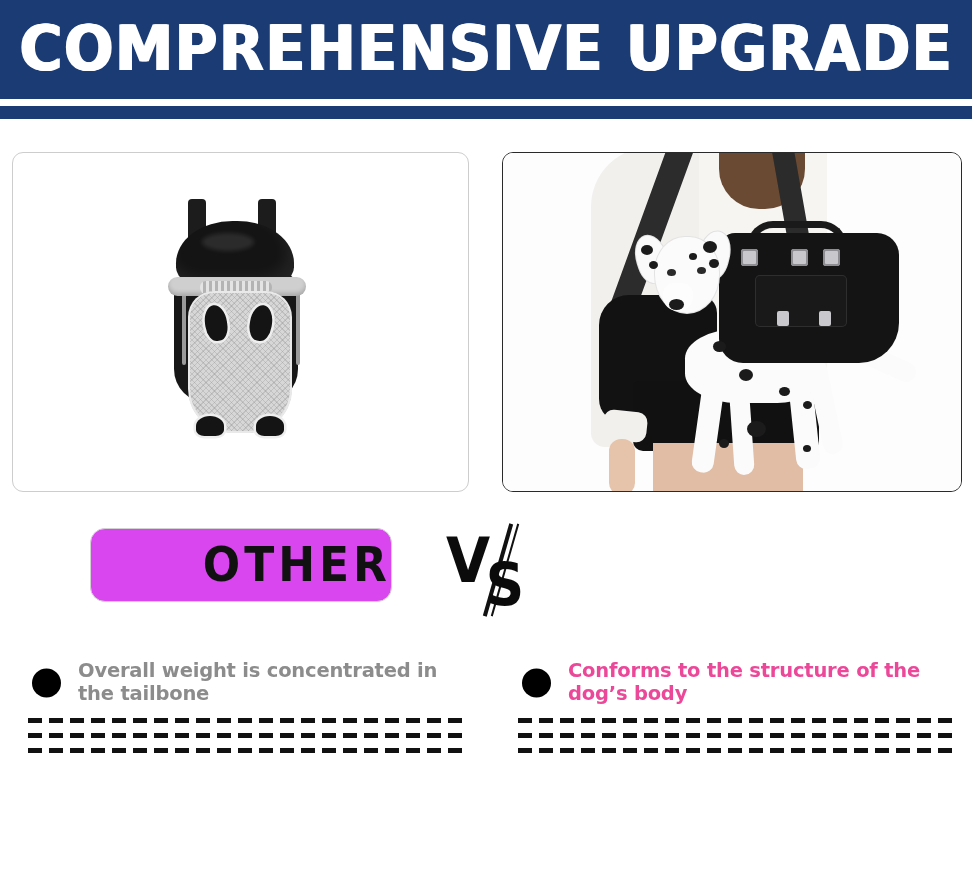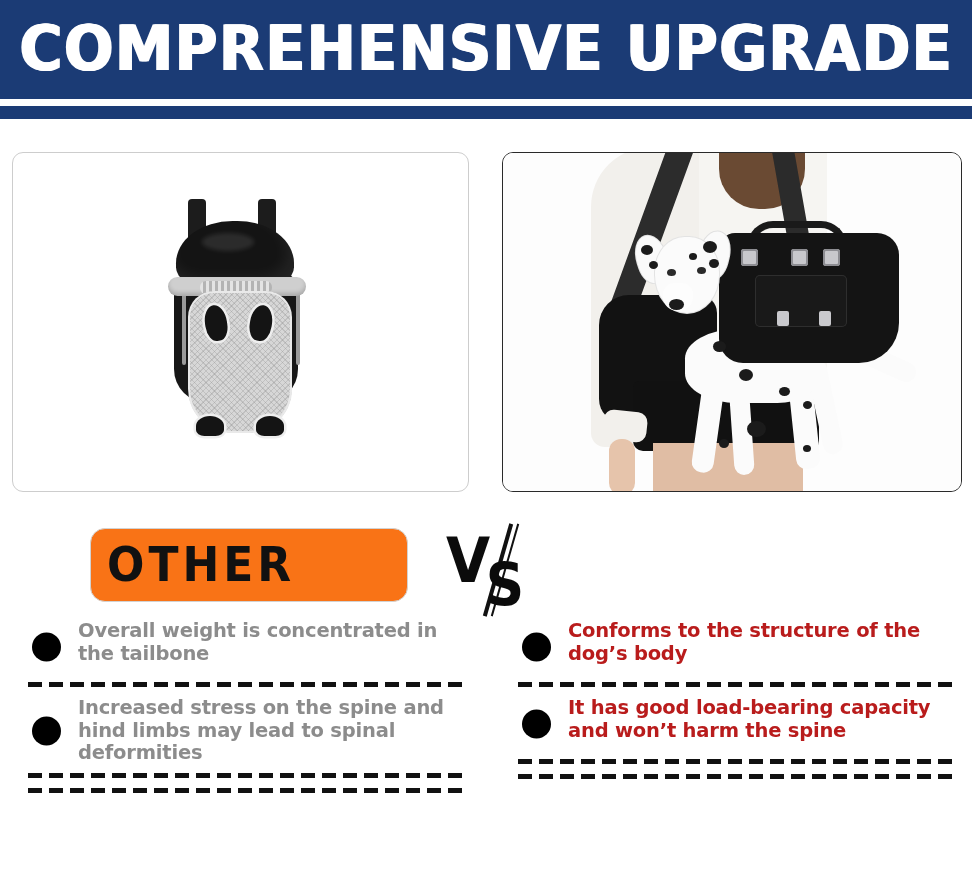--- a/index.html
+++ b/index.html
@@ -449,25 +449,24 @@
     top: 528px;
     width: 972px;
     height: 78px;
   }
   .name-box {
     position: absolute;
     top: 0;
     height: 72px;
     border: 1px solid #d2d2d2;
     border-radius: 15px;
-    background: #f97316;
+    background: #d946ef;
     display: flex;
     align-items: center;
-    justify-content: flex-start;
-    padding-left: 16px;
+    justify-content: flex-end;
   }
   .name-box.left  { left: 90px;  width: 300px; }
   .name-box.right { left: 582px; width: 300px; }
   .name-text {
     font-family: "DejaVu Sans", sans-serif;
     font-weight: bold;
     font-size: 44px;
     letter-spacing: 4px;
     color: #111111;
     line-height: 1;
@@ -520,42 +519,44 @@
     position: absolute;
     top: 0;
     width: 442px;
   }
   .column.left  { left: 24px; }
   .column.right { left: 514px; }
 
   .bullet-item {
     position: relative;
     display: flex;
+    align-items: center;
     min-height: 54px;
     padding-left: 54px;
+    margin-top: 36px;
   }
   .bullet-dot {
     position: absolute;
     left: 8px;
     top: 50%;
     transform: translateY(-50%);
     width: 29px;
     height: 29px;
     background: #000000;
     border-radius: 50%;
   }
   .bullet-text {
     font-family: "DejaVu Sans", sans-serif;
     font-weight: bold;
     font-size: 19.5px;
     line-height: 1.16;
     letter-spacing: -0.2px;
   }
   .column.left .bullet-text  { color: #8c8c8c; }
-  .column.right .bullet-text { color: #b91c1c; }
+  .column.right .bullet-text { color: #ec4899; }
 
   .divider {
     height: 5px;
     margin: 8px 0 10px 4px;
     width: 436px;
     background-image: linear-gradient(90deg, #111111 66%, rgba(255,255,255,0) 0%);
     background-size: 21px 5px;
     background-repeat: repeat-x;
   }
 </style>
@@ -663,37 +664,29 @@
 
 <div class="columns">
 
   <div class="column left">
     <div class="bullet-item">
       <span class="bullet-dot"></span>
       <span class="bullet-text">Overall weight is concentrated in the tailbone</span>
     </div>
     <div class="divider"></div>
 
-    <div class="bullet-item">
-      <span class="bullet-dot"></span>
-      <span class="bullet-text">Increased stress on the spine and hind limbs may lead to spinal deformities</span>
-    </div>
     <div class="divider"></div>
 
     <div class="divider"></div>
   </div>
 
   <div class="column right">
     <div class="bullet-item">
       <span class="bullet-dot"></span>
       <span class="bullet-text">Conforms to the structure of the dog’s body</span>
     </div>
     <div class="divider"></div>
 
-    <div class="bullet-item">
-      <span class="bullet-dot"></span>
-      <span class="bullet-text">It has good load-bearing capacity and won’t harm the spine</span>
-    </div>
     <div class="divider"></div>
 
     <div class="divider"></div>
   </div>
 </div>
 
 </body></html>

